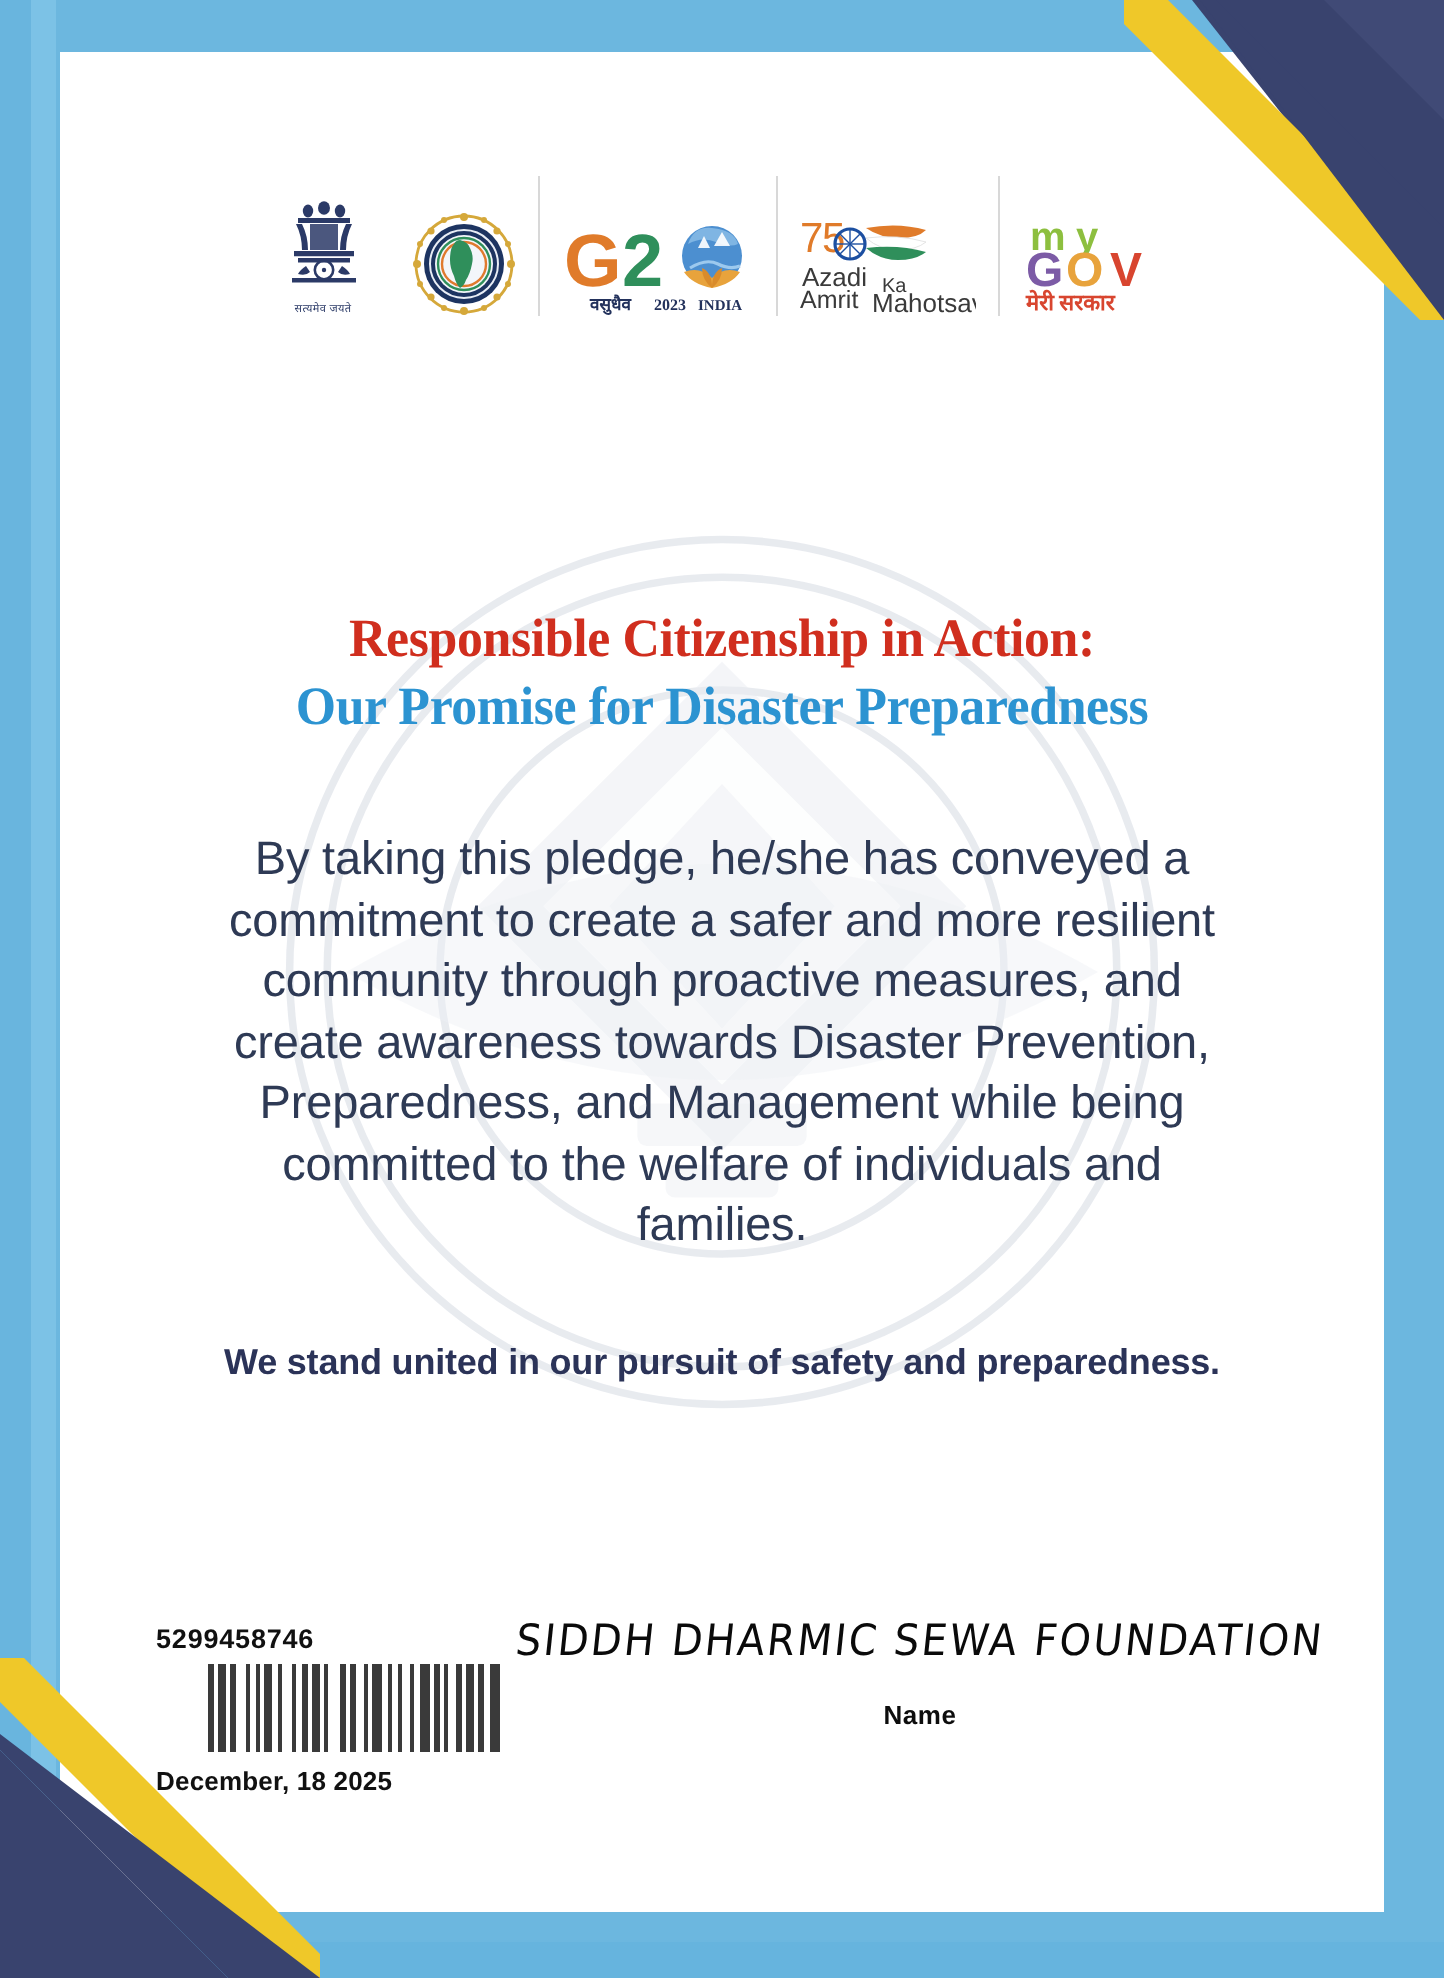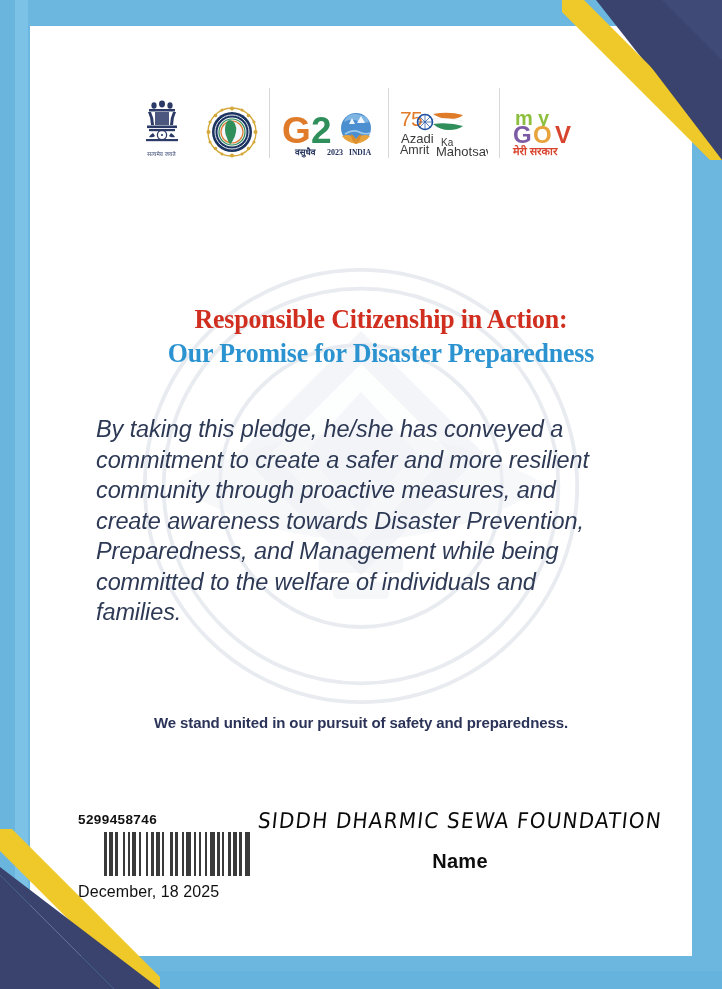--- a/index.html
+++ b/index.html
@@ -138,57 +138,55 @@
   .subtitle {
     position: absolute;
     top: 277px;
     width: 100%;
     text-align: center;
     font-family: "Liberation Serif", serif;
     font-weight: 700;
     font-size: 27px;
     line-height: 1.25;
     letter-spacing: -0.2px;
-    padding-left: 20px;
   }
   .subtitle .line1 {
     display: block;
     color: #D02E1E;
     transform: scaleX(0.96);
   }
   .subtitle .line2 {
     display: block;
     color: #2C93D1;
     transform: scaleX(0.96);
   }
 
   
   .body-text {
     position: absolute;
     top: 388px;
     left: 66px;
     width: 530px;
-    text-align: left;
+    text-align: center;
     font-family: "Liberation Sans", sans-serif;
     font-size: 23.5px;
     line-height: 30.5px;
     color: #2e3a55;
     font-weight: 400;
     letter-spacing: -0.1px;
-    font-style: italic;
   }
 
   .closing-text {
     position: absolute;
-    top: 682px;
+    top: 641px;
     left: 66px;
     width: 530px;
     text-align: center;
     font-family: "Liberation Sans", sans-serif;
-    font-size: 15px;
+    font-size: 18px;
     line-height: 29px;
     color: #2b3358;
     font-weight: 700;
     letter-spacing: -0.1px;
   }
 
   
   .barcode-block {
     position: absolute;
     left: 48px;
@@ -207,22 +205,22 @@
   .barcode-bars {
     display: flex;
     align-items: flex-end;
     height: 44px;
     gap: 0;
     justify-content: center;
   }
   .barcode-bars span { display: block; height: 100%; background: #3a3a3a; }
   .barcode-date {
     font-family: "Liberation Sans", sans-serif;
-    font-size: 16px;
-    font-weight: 400;
+    font-size: 13px;
+    font-weight: 700;
     color: #111111;
     letter-spacing: .1px;
     margin-top: 7px;
   }
 
   .signature-block {
     position: absolute;
     left: 220px;
     top: 782px;
     width: 420px;
@@ -234,21 +232,21 @@
     font-weight: 400;
     color: #0a0a0a;
     letter-spacing: 1.2px;
     transform: skewX(-6deg) scaleY(1.08);
     display: inline-block;
     white-space: nowrap;
   }
   .signature-label {
     margin-top: 18px;
     font-family: "Liberation Sans", sans-serif;
-    font-size: 20px;
+    font-size: 13px;
     font-weight: 700;
     color: #0d0d0d;
     letter-spacing: .3px;
   }
 </style>
 </head>
 <body>
 
 <div class="cert-page">
 

